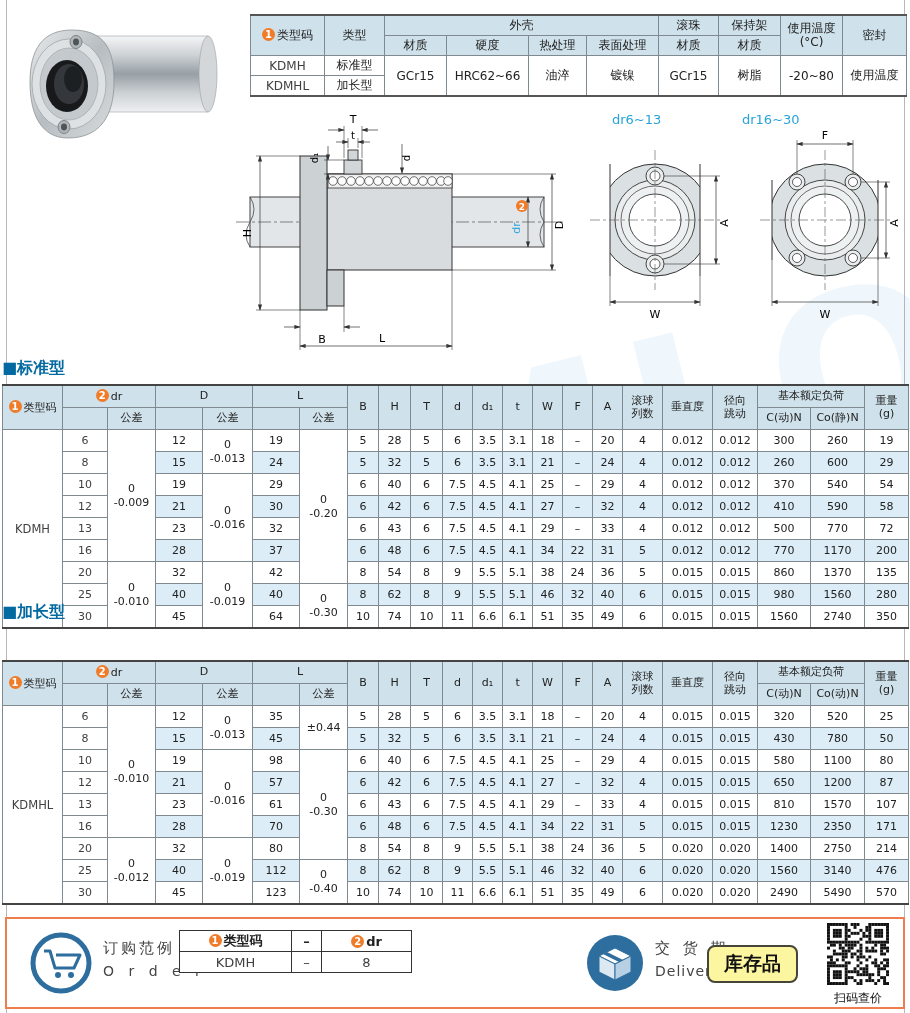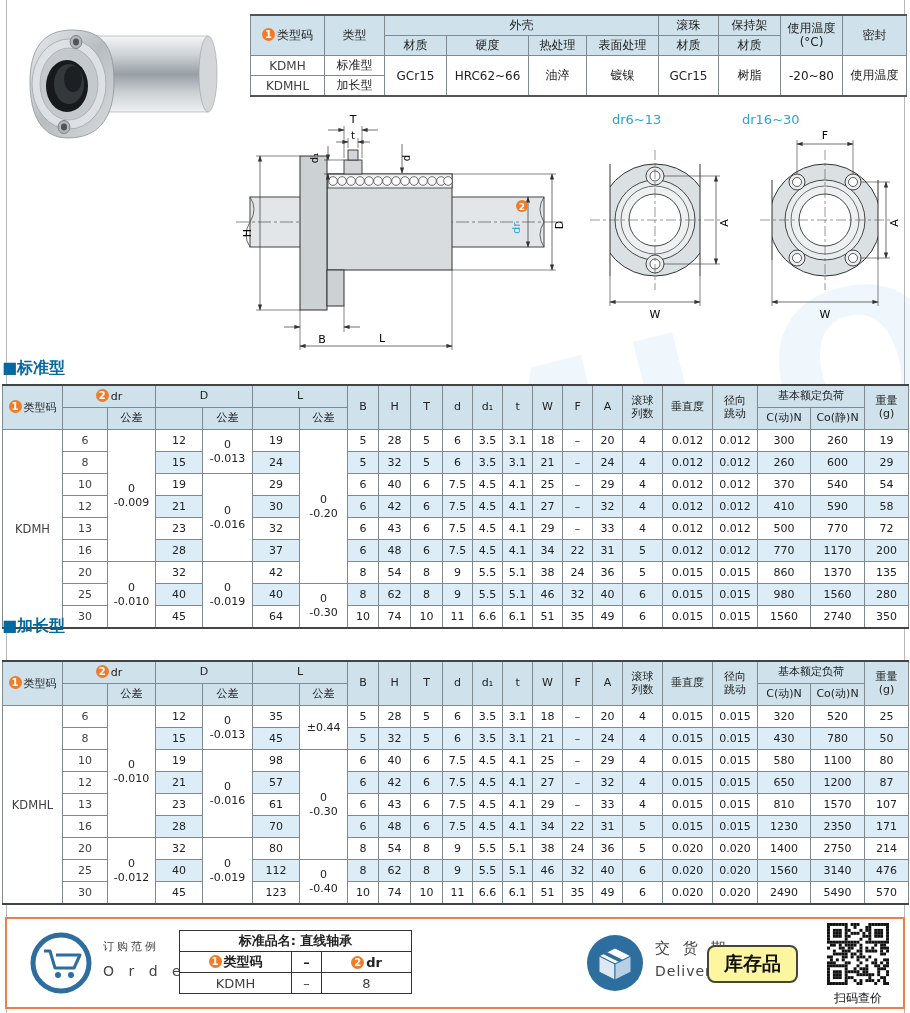--- a/index.html
+++ b/index.html
@@ -41,21 +41,21 @@
   .sec-title{position:absolute;left:2px;font-size:16px;font-weight:bold;z-index:2;color:#0369a1;}
   .main{position:absolute;left:2px;width:906px;font-size:11px;z-index:2;
         border-top:2px solid #444;border-bottom:2px solid #444;}
   .main th{height:21px;line-height:1.15;}
   .main td{height:21px;}
   .main td.code{font-size:11.5px;}
   .main td.tol{background:#fff;line-height:1.25;}
   
   .orderbox{position:absolute;left:5px;top:917px;width:896px;height:88px;
             border:2px solid #ef7e4e;background:#fff;z-index:2;}
-  .ord-label{position:absolute;left:96px;top:20px;font-size:11px;color:#444;letter-spacing:3px;}
+  .ord-label{position:absolute;left:96px;top:20px;font-size:15px;color:#444;letter-spacing:3px;}
   .ord-label-en{position:absolute;left:96px;top:44px;font-size:14px;color:#444;letter-spacing:5px;}
   .ordtable{position:absolute;left:172px;top:11px;width:232px;font-size:13px;}
   .ordtable th,.ordtable td{border:1.5px solid #333;height:20px;background:#fff;}
   .ordtable th{font-weight:bold;}
   .del-label{position:absolute;left:648px;top:20px;font-size:15px;color:#444;letter-spacing:4px;}
   .del-label-en{position:absolute;left:648px;top:44px;font-size:14px;color:#444;letter-spacing:1px;}
   .stock-badge{position:absolute;left:700px;top:26px;background:#fcf6a0;border:2px solid #45453a;
                border-radius:8px;font-size:19px;font-weight:bold;padding:4px 15px;color:#111;}
   .qrwrap{position:absolute;left:816px;top:4px;width:70px;text-align:center;}
   .qr{background:#fff;}
@@ -563,21 +563,21 @@
         <td class="">6</td>
         <td class="">0.015</td>
         <td class="">0.015</td>
         <td class="">1560</td>
         <td class="">2740</td>
         <td class="">350</td>
       </tr>
     </tbody>
   </table>
 
-<div class="sec-title" style="top:616px;">■加长型</div>
+<div class="sec-title" style="top:602px;">■加长型</div>
 <table class="main" id="t-ext" style="top:660px;">
     <colgroup>
       <col style="width: 60px;">
       <col style="width: 45px;">
       <col style="width: 48px;">
       <col style="width: 47px;">
       <col style="width: 50px;">
       <col style="width: 47px;">
       <col style="width: 48px;">
       <col style="width: 31px;">
@@ -841,23 +841,20 @@
   <div class="ord-label">订购范例</div>
   <div class="ord-label-en">O r d e r</div>
 
   <table class="ordtable">
     <colgroup>
         <col style="width:112px">
         <col style="width:30px">
         <col style="width:90px">
       </colgroup>
     <tbody>
-        <tr>
-          <th colspan="3">标准品名: 直线轴承</th>
-        </tr>
     <tr>
       <th><span class="mk">1</span><span>类型码</span></th>
       <th>–</th>
       <th><span class="mk">2</span><span>dr</span></th>
     </tr>
     <tr>
       <td class="blue">KDMH</td>
       <td class="blue">–</td>
       <td class="blue">8</td>
     </tr>

